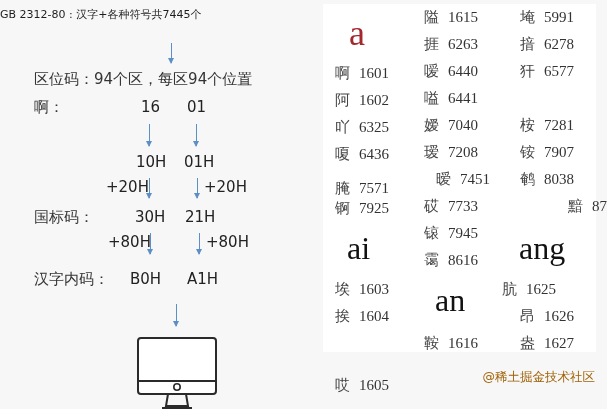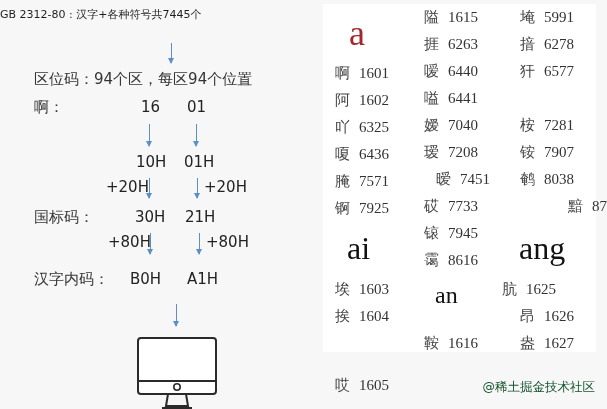--- a/index.html
+++ b/index.html
@@ -24,21 +24,21 @@
     background: #ffffff;
   }
   .py { position: absolute; font-family: "Liberation Serif", "DejaVu Serif", serif; color: #111; }
   .py.red { color: #a3272c; }
   .entry {
     position: absolute; font-family: "Liberation Serif", "DejaVu Serif", serif;
     font-size: 15px; color: #333; white-space: nowrap;
   }
   .entry .ch { display: inline-block; width: 24px; color: #444; }
   .watermark {
-    position: absolute; right: 12px; top: 379px; font-size: 12.5px; color: #14532d;
+    position: absolute; right: 12px; top: 369px; font-size: 12.5px; color: #a16207;
   }
   .monitor { position: absolute; left: 136px; top: 336px; }
 </style>
 </head>
 <body>
 
 <div class="abs title">GB 2312-80 : 汉字+各种符号共7445个</div>
 <div class="arrow" style="left:171px; top:43px; height:20px;"></div>
 
 <div class="abs lbl" style="left:34px; top:70px;">区位码：94个区，每区94个位置</div>
@@ -80,40 +80,40 @@
   <line x1="26" y1="72" x2="56" y2="72" stroke="#2a2a2a" stroke-width="2"></line>
 </svg>
 
 <div class="panel">
 
   <div class="py red" style="left:26px; top:8px; font-size:36px;">a</div>
   <div class="entry" style="left:12px; top:60px;"><span class="ch">啊</span><span>1601</span></div>
   <div class="entry" style="left:12px; top:87px;"><span class="ch">阿</span><span>1602</span></div>
   <div class="entry" style="left:12px; top:114px;"><span class="ch">吖</span><span>6325</span></div>
   <div class="entry" style="left:12px; top:141px;"><span class="ch">嗄</span><span>6436</span></div>
-  <div class="entry" style="left:12px; top:168px;"><span class="ch">腌</span><span>7571</span></div>
+  <div class="entry" style="left:12px; top:175px;"><span class="ch">腌</span><span>7571</span></div>
   <div class="entry" style="left:12px; top:195px;"><span class="ch">锕</span><span>7925</span></div>
 
   <div class="py" style="left:24px; top:226px; font-size:32px;">ai</div>
   <div class="entry" style="left:12px; top:276px;"><span class="ch">埃</span><span>1603</span></div>
   <div class="entry" style="left:12px; top:303px;"><span class="ch">挨</span><span>1604</span></div>
   <div class="entry" style="left:12px; top:330px;margin-top:42px;"><span class="ch">哎</span><span>1605</span></div>
 
   <div class="entry" style="left:101px; top:4px;"><span class="ch">隘</span><span>1615</span></div>
   <div class="entry" style="left:101px; top:31px;"><span class="ch">捱</span><span>6263</span></div>
   <div class="entry" style="left:101px; top:58px;"><span class="ch">嗳</span><span>6440</span></div>
   <div class="entry" style="left:101px; top:85px;"><span class="ch">嗌</span><span>6441</span></div>
   <div class="entry" style="left:101px; top:112px;"><span class="ch">嫒</span><span>7040</span></div>
   <div class="entry" style="left:101px; top:139px;"><span class="ch">瑷</span><span>7208</span></div>
   <div class="entry" style="left:101px; top:166px;margin-left:12px;"><span class="ch">暧</span><span>7451</span></div>
   <div class="entry" style="left:101px; top:193px;"><span class="ch">砹</span><span>7733</span></div>
   <div class="entry" style="left:101px; top:220px;"><span class="ch">锿</span><span>7945</span></div>
   <div class="entry" style="left:101px; top:247px;"><span class="ch">霭</span><span>8616</span></div>
 
-  <div class="py" style="left:112px; top:278px; font-size:24px;">an</div>
+  <div class="py" style="left:112px; top:278px; font-size:32px;">an</div>
   <div class="entry" style="left:101px; top:330px;"><span class="ch">鞍</span><span>1616</span></div>
 
   <div class="entry" style="left:197px; top:4px;"><span class="ch">埯</span><span>5991</span></div>
   <div class="entry" style="left:197px; top:31px;"><span class="ch">揞</span><span>6278</span></div>
   <div class="entry" style="left:197px; top:58px;"><span class="ch">犴</span><span>6577</span></div>
   <div class="entry" style="left:197px; top:112px;"><span class="ch">桉</span><span>7281</span></div>
   <div class="entry" style="left:197px; top:139px;"><span class="ch">铵</span><span>7907</span></div>
   <div class="entry" style="left:197px; top:166px;"><span class="ch">鹌</span><span>8038</span></div>
   <div class="entry" style="left:197px; top:193px;margin-left:48px;"><span class="ch">黯</span><span>8786</span></div>
 

